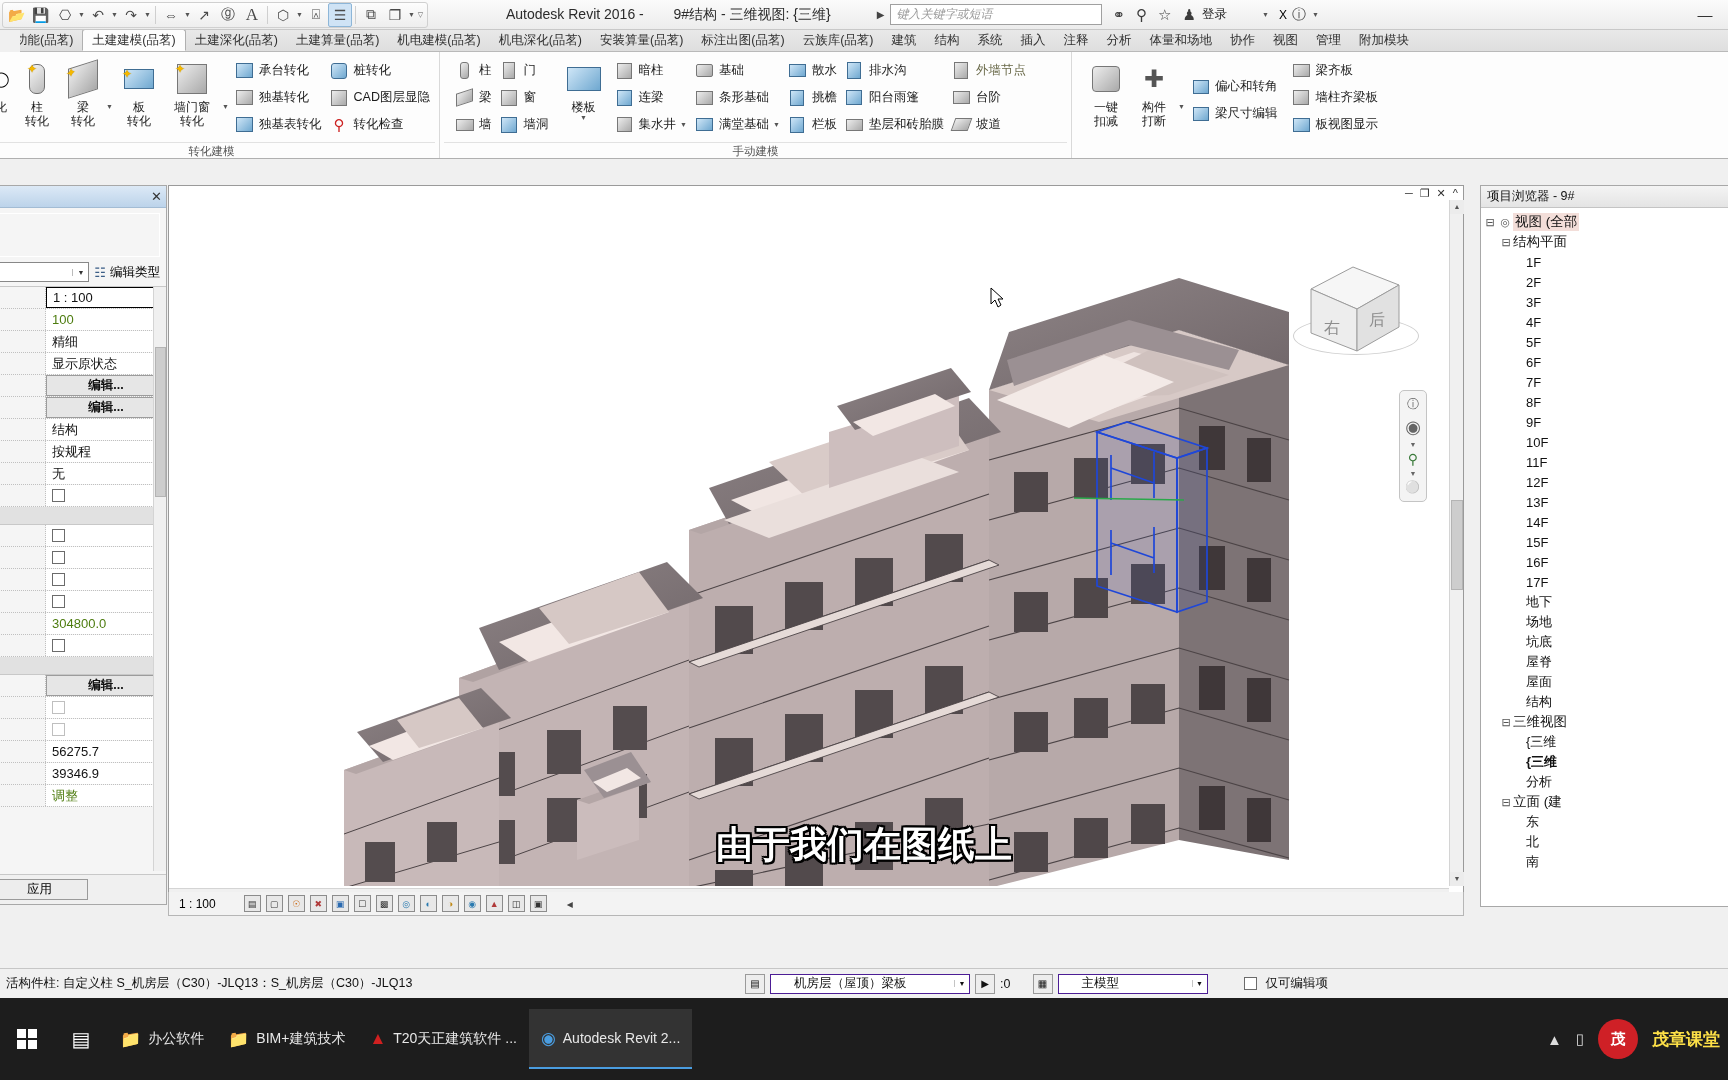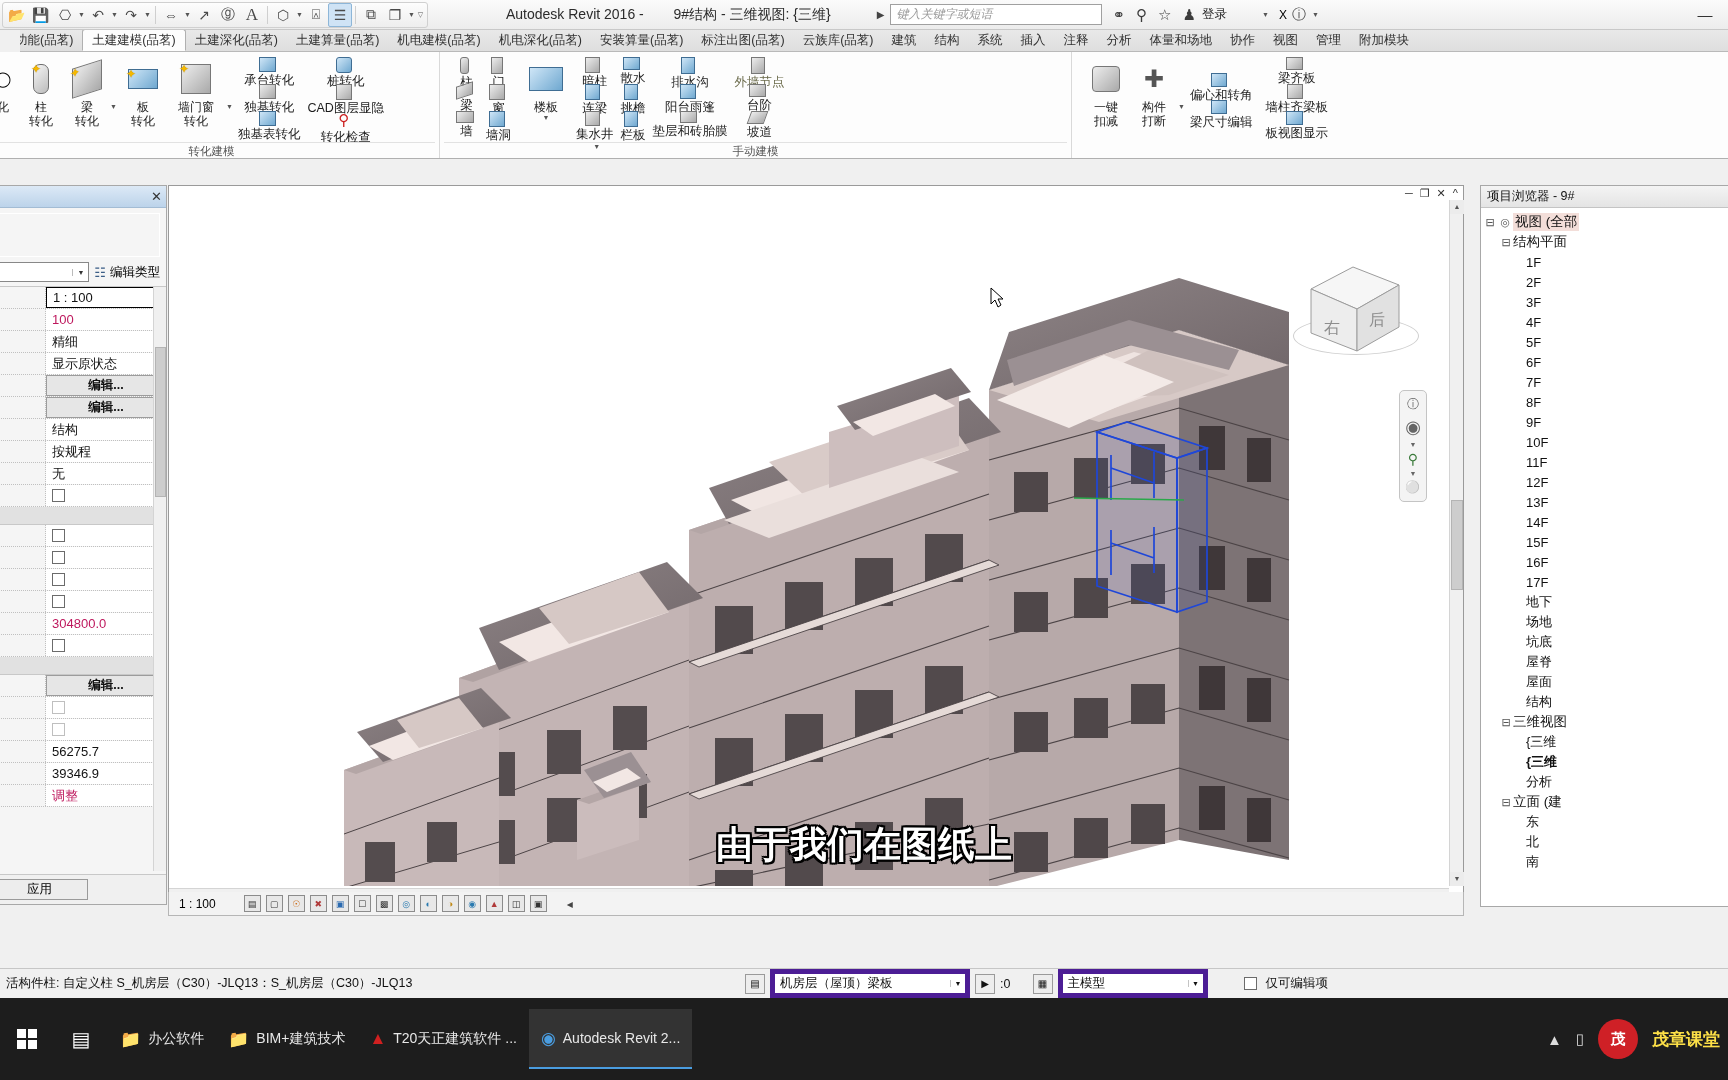--- a/index.html
+++ b/index.html
@@ -61,21 +61,21 @@
   .panel-body { display:flex; align-items:flex-start; flex:1; }
   .panel-title { height:16px; line-height:16px; text-align:center; font-size:11.5px;
                  color:#555; border-top:1px solid #e2e2e2; }
   .bigbtn { width:46px; display:flex; flex-direction:column; align-items:center;
             padding-top:3px; cursor:default; }
   .bigbtn .bi { height:42px; display:flex; align-items:center; justify-content:center; }
   .bigbtn .bl { font-size:12px; line-height:14px; text-align:center; color:#1c1c1c; }
   .bigwrap { display:flex; align-items:flex-start; }
   .drop-tri { width:10px; padding-top:48px; font-size:7px; color:#555; }
   .col { display:flex; flex-direction:column; justify-content:flex-start; padding-top:2px; }
-  .smbtn { display:flex; align-items:center; height:27px; padding:0 5px 0 2px; cursor:default; white-space:nowrap;flex-direction:column; }
+  .smbtn { display:flex; align-items:center; height:27px; padding:0 5px 0 2px; cursor:default; white-space:nowrap; }
   .smbtn .si { width:21px; height:21px; margin-right:4px; display:flex;
                align-items:center; justify-content:center; }
   .smbtn .sl { font-size:12.5px; color:#1c1c1c; }
   .smbtn .tri { font-size:7px; color:#555; margin-left:4px; }
 
   
   .ic { width:20px; height:20px; position:relative; display:inline-block; }
   .ic.box { background:linear-gradient(135deg,#f5f5f5,#bcbcbc); border:1px solid #6e6e6e; }
   .ic.blue { background:linear-gradient(135deg,#cfe6f7,#6fa8d0); border:1px solid #3f6d93; }
   .ic.gray { background:linear-gradient(135deg,#ededed,#a9a9a9); border:1px solid #777; }
@@ -137,21 +137,21 @@
   .combo .ca { width:16px; text-align:center; font-size:7px; color:#333;
                border-left:1px solid #bbb; }
   .edittype { display:flex; align-items:center; font-size:12.5px; gap:4px; white-space:nowrap; }
   .props-table { position:relative; border-top:1px solid #c8c8c8; height:585px; overflow:hidden; }
   .prow { display:flex; height:22px; align-items:stretch; border-bottom:1px dotted #c0c0c0; }
   .pk { width:133px; padding-left:6px; font-size:12.5px; display:flex; align-items:center;
         border-right:1px dotted #c0c0c0; background:#f5f5f5; color:#111;
         overflow:hidden; white-space:nowrap; }
   .pv { flex:1; padding-left:6px; font-size:13px; display:flex; align-items:center;
         background:#fff; color:#111; }
-  .pv.gray { color:#be185d; }
+  .pv.gray { color:#4d7c0f; }
   .pv.active { border:1px solid #000; background:#fff; }
   .pv.btn { background:#e6e6e6; border:1px solid #9c9c9c; justify-content:center; padding:0;
             font-size:12.5px;font-weight:bold; }
   .pv .chk { width:13px; height:13px; border:1px solid #6b6b6b; background:#fff; }
   .pv .chk.dim { border-color:#bfbfbf; }
   .pgroup { height:18px; background:#e1e1e1; border-bottom:1px solid #c8c8c8;
             display:flex; align-items:center; padding-left:6px; font-size:12px; color:#333; }
   .pgroup .cv { margin-left:auto; margin-right:8px; font-size:9px; color:#555; }
   .props-foot { position:absolute; left:0; bottom:0; width:100%; height:30px;
                 background:#f0f0f0; border-top:1px solid #c8c8c8;
@@ -178,22 +178,22 @@
   .tnode.l3 { padding-left:45px; }
   .tnode.bold { font-weight:bold; }
   .tnode .hl { background:#f3ded9; padding:0 2px; }
 
   
   .statusbar { position:absolute; left:0; top:968px; width:1728px; height:30px;
                background:#f0f0f0; border-top:1px solid #c6c6c6;
                display:flex; align-items:center; font-size:12.5px; color:#111; }
   .sb-text { padding-left:6px; white-space:nowrap; }
   .sb-grp { display:flex; align-items:center; gap:5px; }
-  .sb-combo { height:29px; border:5px solid #4c1d95; background:#fff; display:flex;
-              align-items:center; font-size:12.5px; padding-left:5px; }
+  .sb-combo { height:20px; border:1px solid #4c1d95; background:#fff; display:flex;
+              align-items:center; font-size:12.5px; padding-left:23px; }
   .sb-combo .ca { width:15px; text-align:center; font-size:7px; border-left:1px solid #c4c4c4; }
   .sb-box { width:20px; height:20px; border:1px solid #9a9a9a; background:#ededed;
             display:flex; align-items:center; justify-content:center; font-size:10px; }
   .sb-chk { width:13px; height:13px; border:1px solid #6b6b6b; background:#fff; margin-right:4px; }
 
   
   .taskbar { position:absolute; left:0; top:998px; width:1728px; height:82px;
              background:#1d1d1d; display:flex; align-items:center; }
   .tb-item { display:flex; align-items:center; height:60px; padding:0 12px; gap:7px;
              color:#e8e8e8; font-size:14px; white-space:nowrap; }
@@ -450,20 +450,41 @@
             <span class="si">
                 <span class="ic blue" style="width:15px;height:16px;"></span>
               </span>
             <span class="sl">连梁</span>
           </div>
           <div class="smbtn">
             <span class="si">
                 <span class="ic gray" style="width:15px;height:15px;"></span>
               </span>
             <span class="sl">集水井</span>
+            <span class="tri">▼</span>
+          </div>
+        </div>
+        <div class="col">
+          <div class="smbtn">
+            <span class="si">
+                <span class="ic gray" style="width:17px;height:13px;border-radius:2px;"></span>
+              </span>
+            <span class="sl">基础</span>
+          </div>
+          <div class="smbtn">
+            <span class="si">
+                <span class="ic gray" style="width:17px;height:14px;"></span>
+              </span>
+            <span class="sl">条形基础</span>
+          </div>
+          <div class="smbtn">
+            <span class="si">
+                <span class="ic blue" style="width:17px;height:13px;"></span>
+              </span>
+            <span class="sl">满堂基础</span>
             <span class="tri">▼</span>
           </div>
         </div>
         <div class="col">
           <div class="smbtn">
             <span class="si">
                 <span class="ic blue" style="width:17px;height:13px;"></span>
               </span>
             <span class="sl">散水</span>
           </div>

